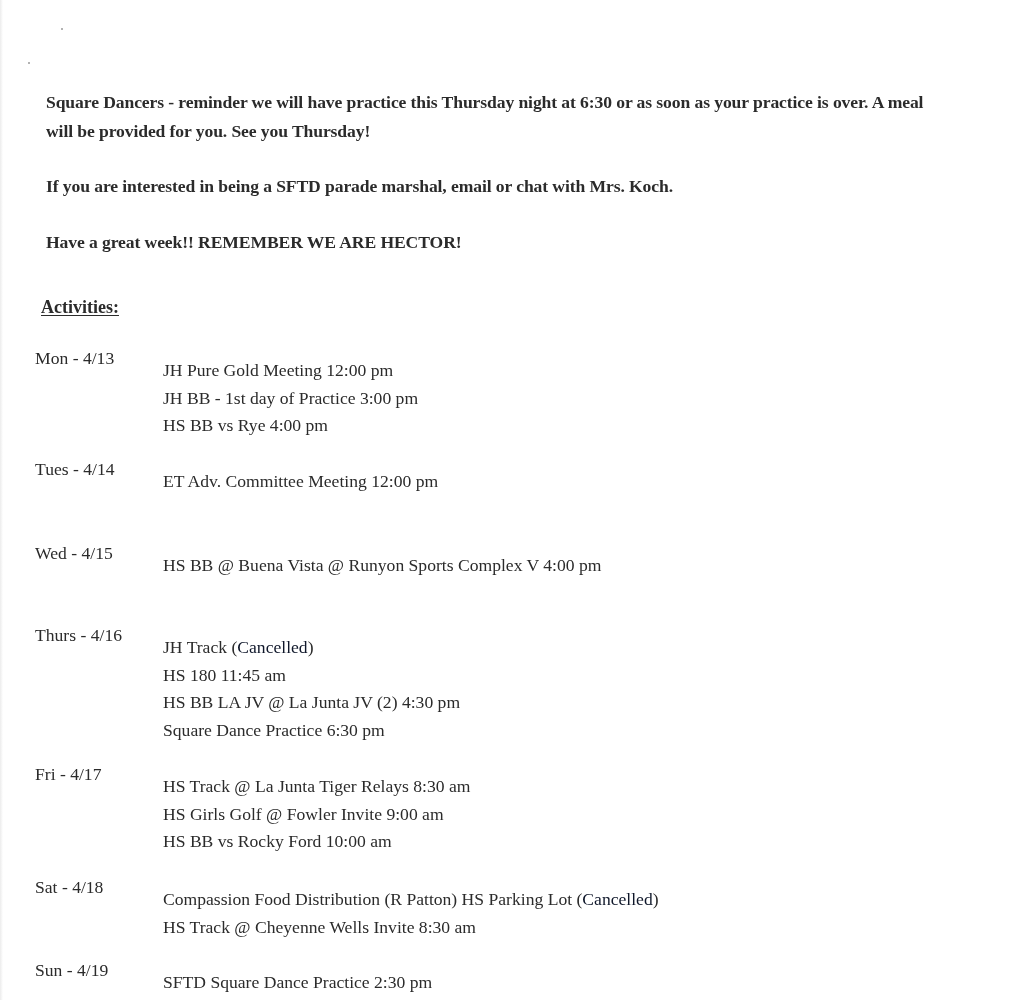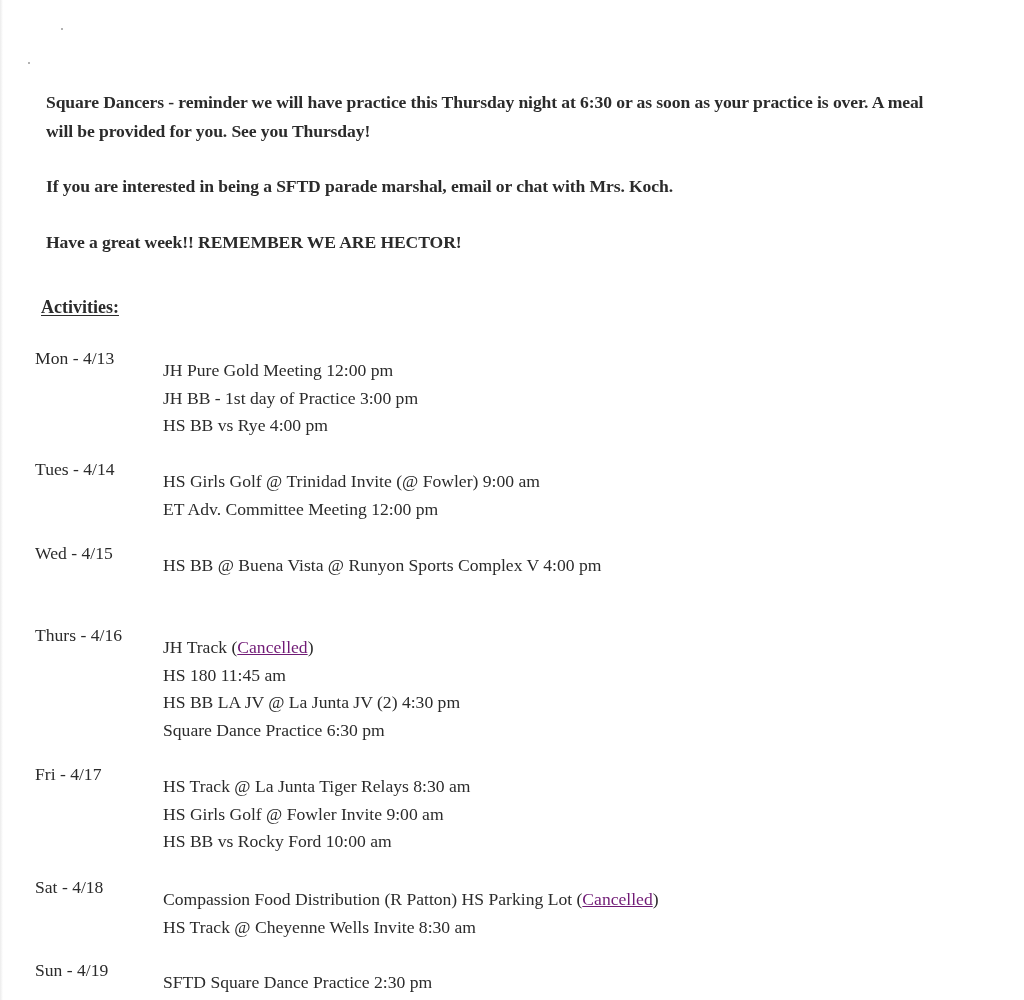--- a/index.html
+++ b/index.html
@@ -67,22 +67,21 @@
       margin: 12px;
       padding: 0;
       list-style: none;
     }
     .event {
       font-size: 17.6px;
       line-height: 27.7px;
       white-space: nowrap;
     }
     .cancelled {
-      color: #701a75;
-      text-decoration: underline;
+      color: #0f172a;
     }
   </style>
 </head>
 <body>
 
 <div class="left-edge"></div>
 <div class="speck" style="left:61px;top:28px;"></div>
 <div class="speck" style="left:28px;top:62px;"></div>
 
 <div>
@@ -101,21 +100,20 @@
       <div class="day-label">Mon - 4/13</div>
       <ul class="events">
         <li class="event">JH Pure Gold Meeting  12:00 pm</li>
         <li class="event">JH BB - 1st day of Practice  3:00 pm</li>
         <li class="event">HS BB vs Rye  4:00 pm</li>
       </ul>
     </div>
     <div class="day-block" style="top: 456px;">
       <div class="day-label">Tues - 4/14</div>
       <ul class="events">
-        <li class="event">HS Girls Golf @ Trinidad Invite (@ Fowler)  9:00 am</li>
         <li class="event">ET Adv. Committee Meeting  12:00 pm</li>
       </ul>
     </div>
     <div class="day-block" style="top: 540px;">
       <div class="day-label">Wed - 4/15</div>
       <ul class="events">
         <li class="event">HS BB @ Buena Vista @ Runyon Sports Complex V  4:00 pm</li>
       </ul>
     </div>
     <div class="day-block" style="top: 622px;">

